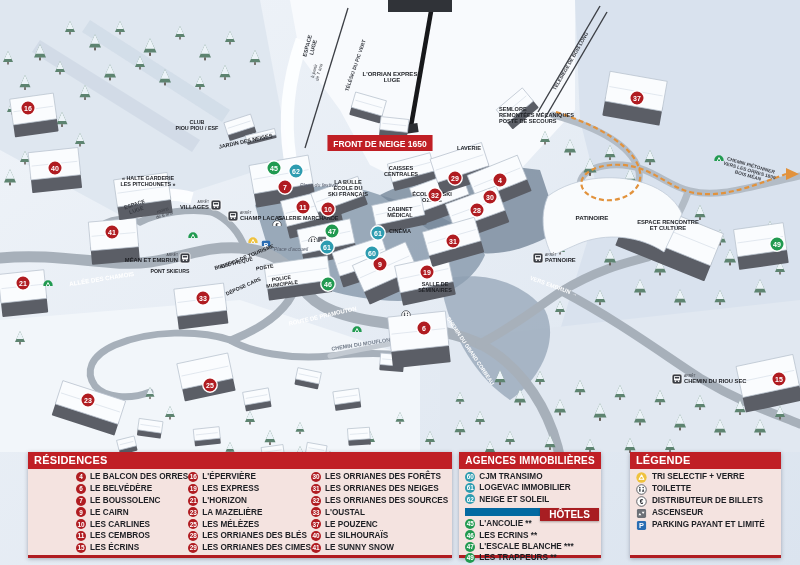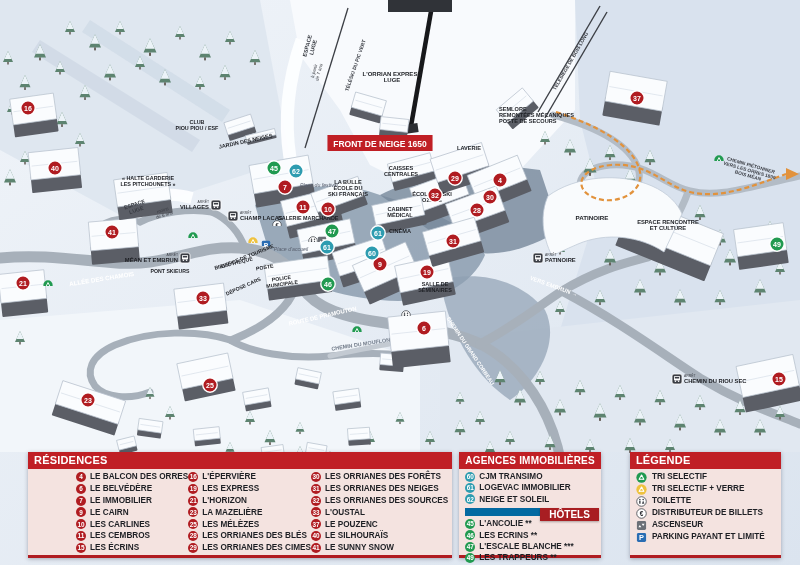--- a/index.html
+++ b/index.html
@@ -1048,21 +1048,21 @@
             <div class="item">
               <span class="dot dot-r">4</span>
               <span>LE BALCON DES ORRES</span>
             </div>
             <div class="item">
               <span class="dot dot-r">6</span>
               <span>LE BELVÉDÈRE</span>
             </div>
             <div class="item">
               <span class="dot dot-r">7</span>
-              <span>LE IMMOBILIER</span>
+              <span>LE BOUSSOLENC</span>
             </div>
             <div class="item">
               <span class="dot dot-r">9</span>
               <span>LE CAIRN</span>
             </div>
             <div class="item">
               <span class="dot dot-r">10</span>
               <span>LES CARLINES</span>
             </div>
             <div class="item">
@@ -1168,30 +1168,20 @@
           </div>
           <div class="item">
             <span class="dot dot-h">49</span>
             <span>LES TRAPPEURS **</span>
           </div>
         </div>
     </div>
     <div class="section sec-leg">
       <div class="sec-header">LÉGENDE</div>
       <div class="sec-body" id="leg-body">
-          <div class="leg-item">
-            <span class="leg-icon">
-              <svg viewBox="-6 -6 12 12" xmlns="http://www.w3.org/2000/svg">
-                <circle r="5.6" fill="#219a50"></circle>
-                <path d="M-2.6,2 L0,-2.8 L2.6,2 Z" fill="none" stroke="#fff" stroke-width="1.1" stroke-linejoin="round"></path>
-                <path d="M-2.6,2 l1.4,0 M0,-2.8 l0.8,1.2 M2.6,2 l-1.4,0" stroke="#fff" stroke-width="0.8"></path>
-              </svg>
-            </span>
-            <span>TRI SELECTIF</span>
-          </div>
           <div class="leg-item">
             <span class="leg-icon">
               <svg viewBox="-6 -6 12 12" xmlns="http://www.w3.org/2000/svg">
                 <circle r="5.6" fill="#efc23e"></circle>
                 <path d="M-2.6,2 L0,-2.8 L2.6,2 Z" fill="none" stroke="#fff" stroke-width="1.1" stroke-linejoin="round"></path>
                 <path d="M-2.6,2 l1.4,0 M0,-2.8 l0.8,1.2 M2.6,2 l-1.4,0" stroke="#fff" stroke-width="0.8"></path>
               </svg>
             </span>
             <span>TRI SELECTIF + VERRE</span>
           </div>

